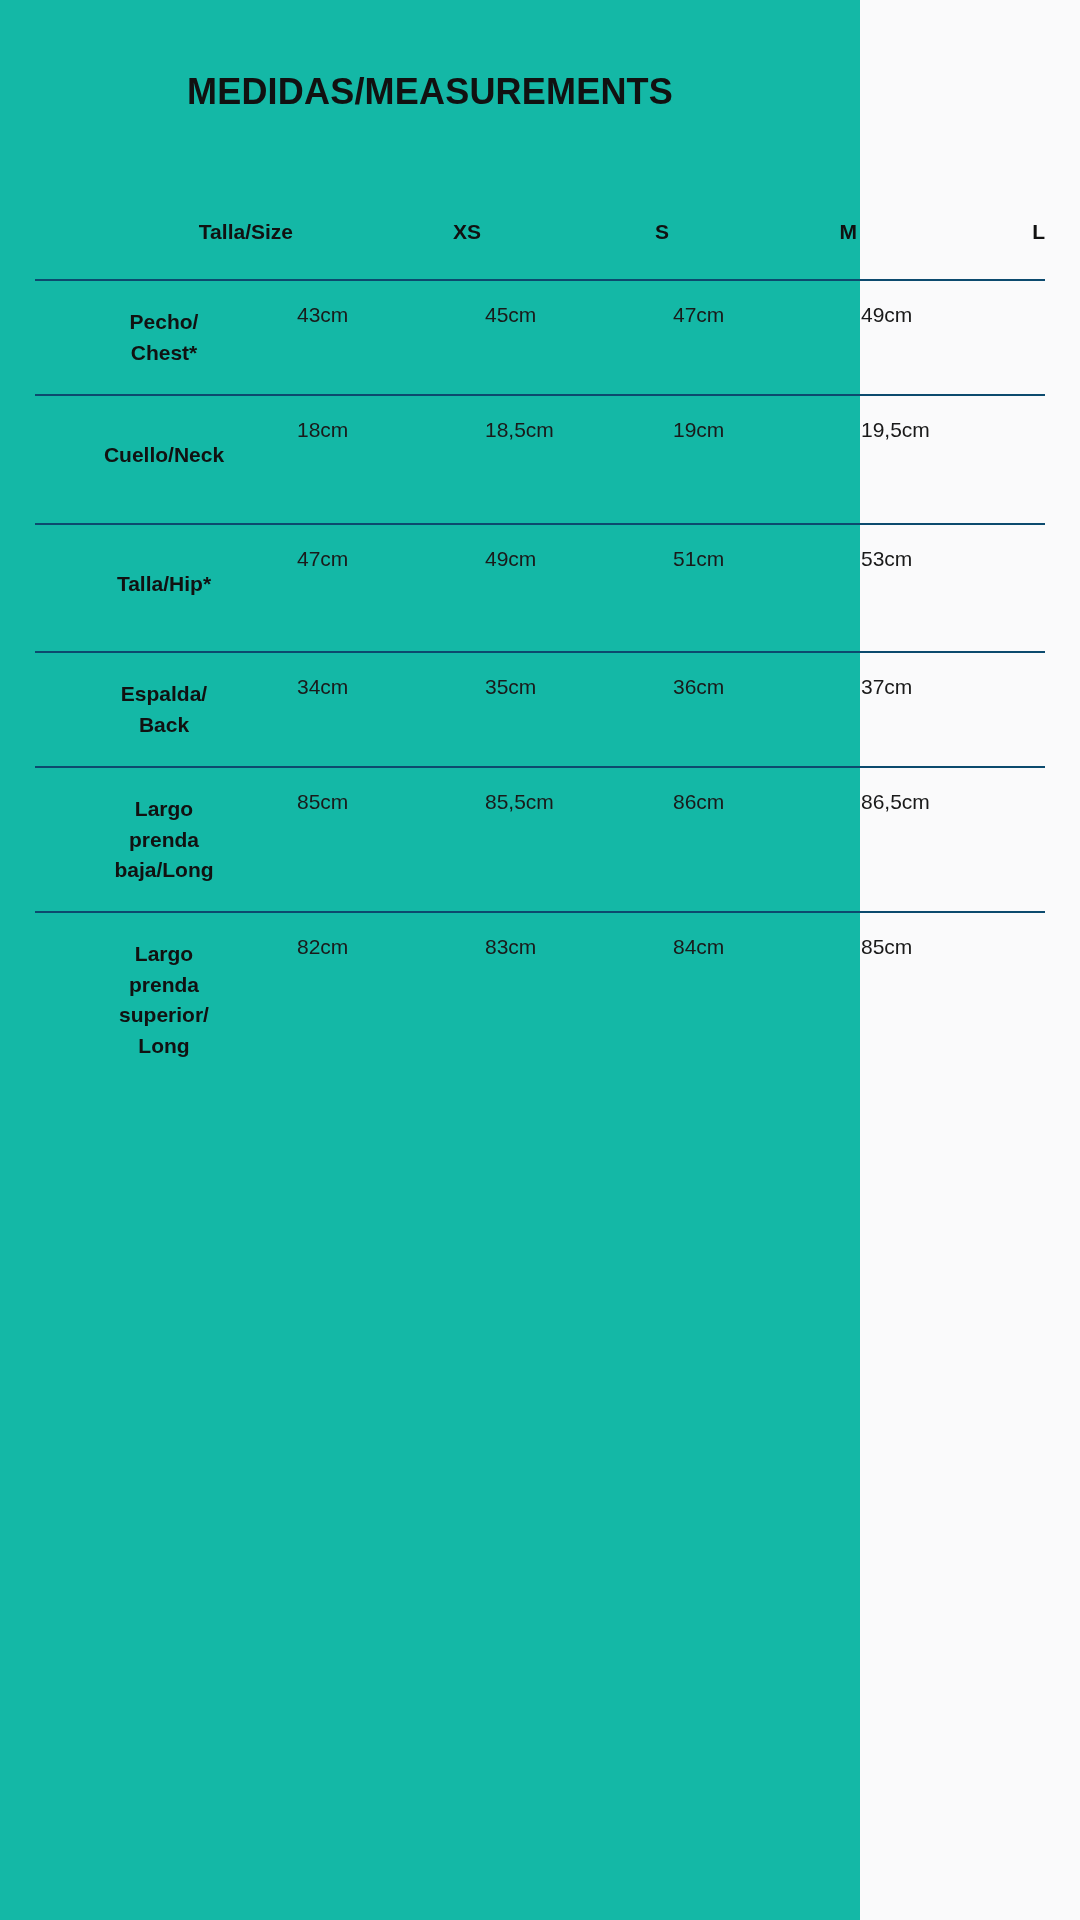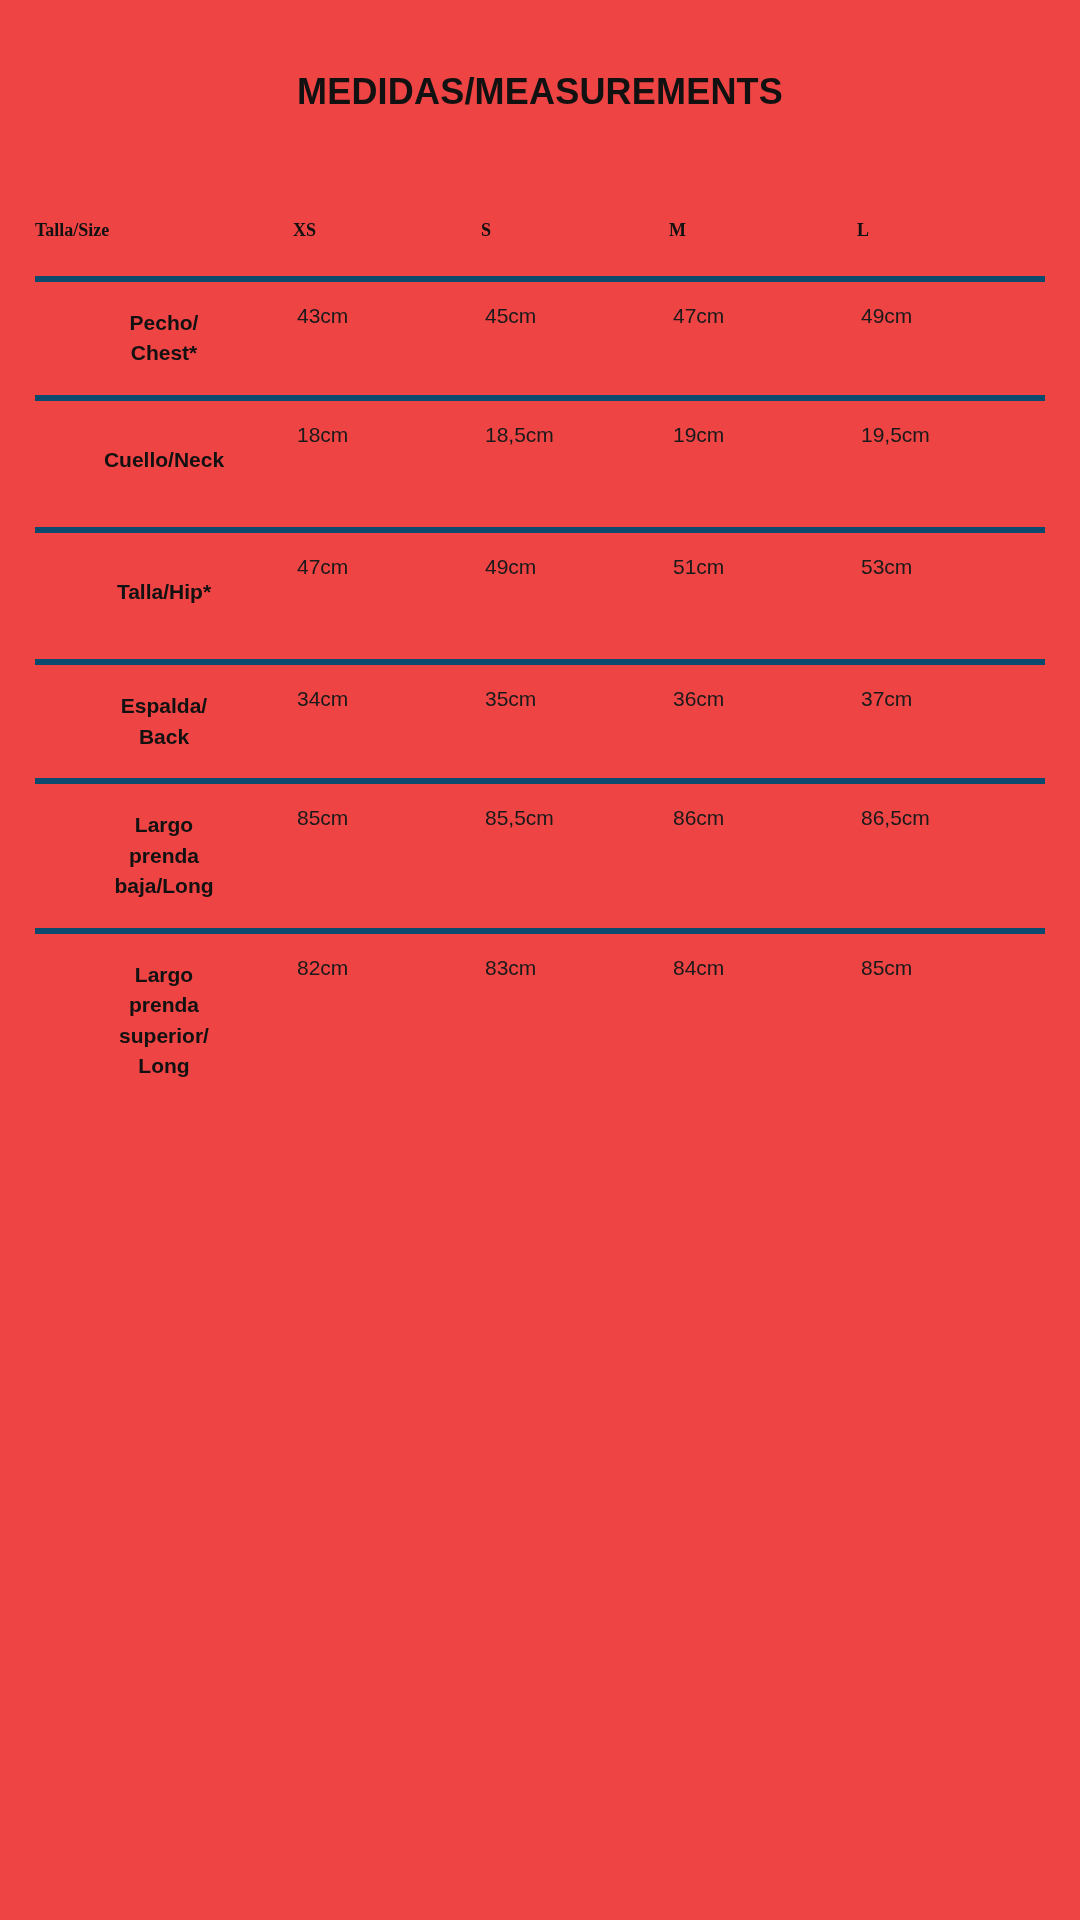--- a/index.html
+++ b/index.html
@@ -10,23 +10,23 @@
     width: 1080px;
     height: 1920px;
     background: #fafafb;
     font-family: "Liberation Sans", sans-serif;
     color: #111111;
     overflow: hidden;
   }
 
   #page {
     position: relative;
-    width: 1080px;
+    width: 860px;
     height: 1920px;
-    background: #ef4444;
+    background: #14b8a6;
     box-sizing: border-box;
   }
 
   
   .title {
     text-align: center;
     font-size: 36px;
     font-weight: 700;
     letter-spacing: 0.2px;
     color: #111111;
@@ -44,33 +44,32 @@
   table.size-table {
     width: 1010px;
     border-collapse: collapse;
     table-layout: fixed;
   }
 
   table.size-table col.c-label { width: 258px; }
   table.size-table col.c-val   { width: 188px; }
 
   thead th {
-    font-size: 18px;
+    font-size: 21px;
     font-weight: 700;
     color: #111111;
-    text-align: left;
+    text-align: right;
     vertical-align: middle;
     padding: 0 0 34px 0;
     line-height: 1.25;
     border: 0;
-    font-family: Liberation Serif, serif;
   }
 
   tbody td {
-    border-top: 6px solid #0c4a6e;
+    border-top: 2px solid #0c4a6e;
     vertical-align: top;
     padding: 0;
     background: transparent;
   }
 
   .label-cell {
     font-size: 21px;
     font-weight: 700;
     color: #111111;
     text-align: center;

